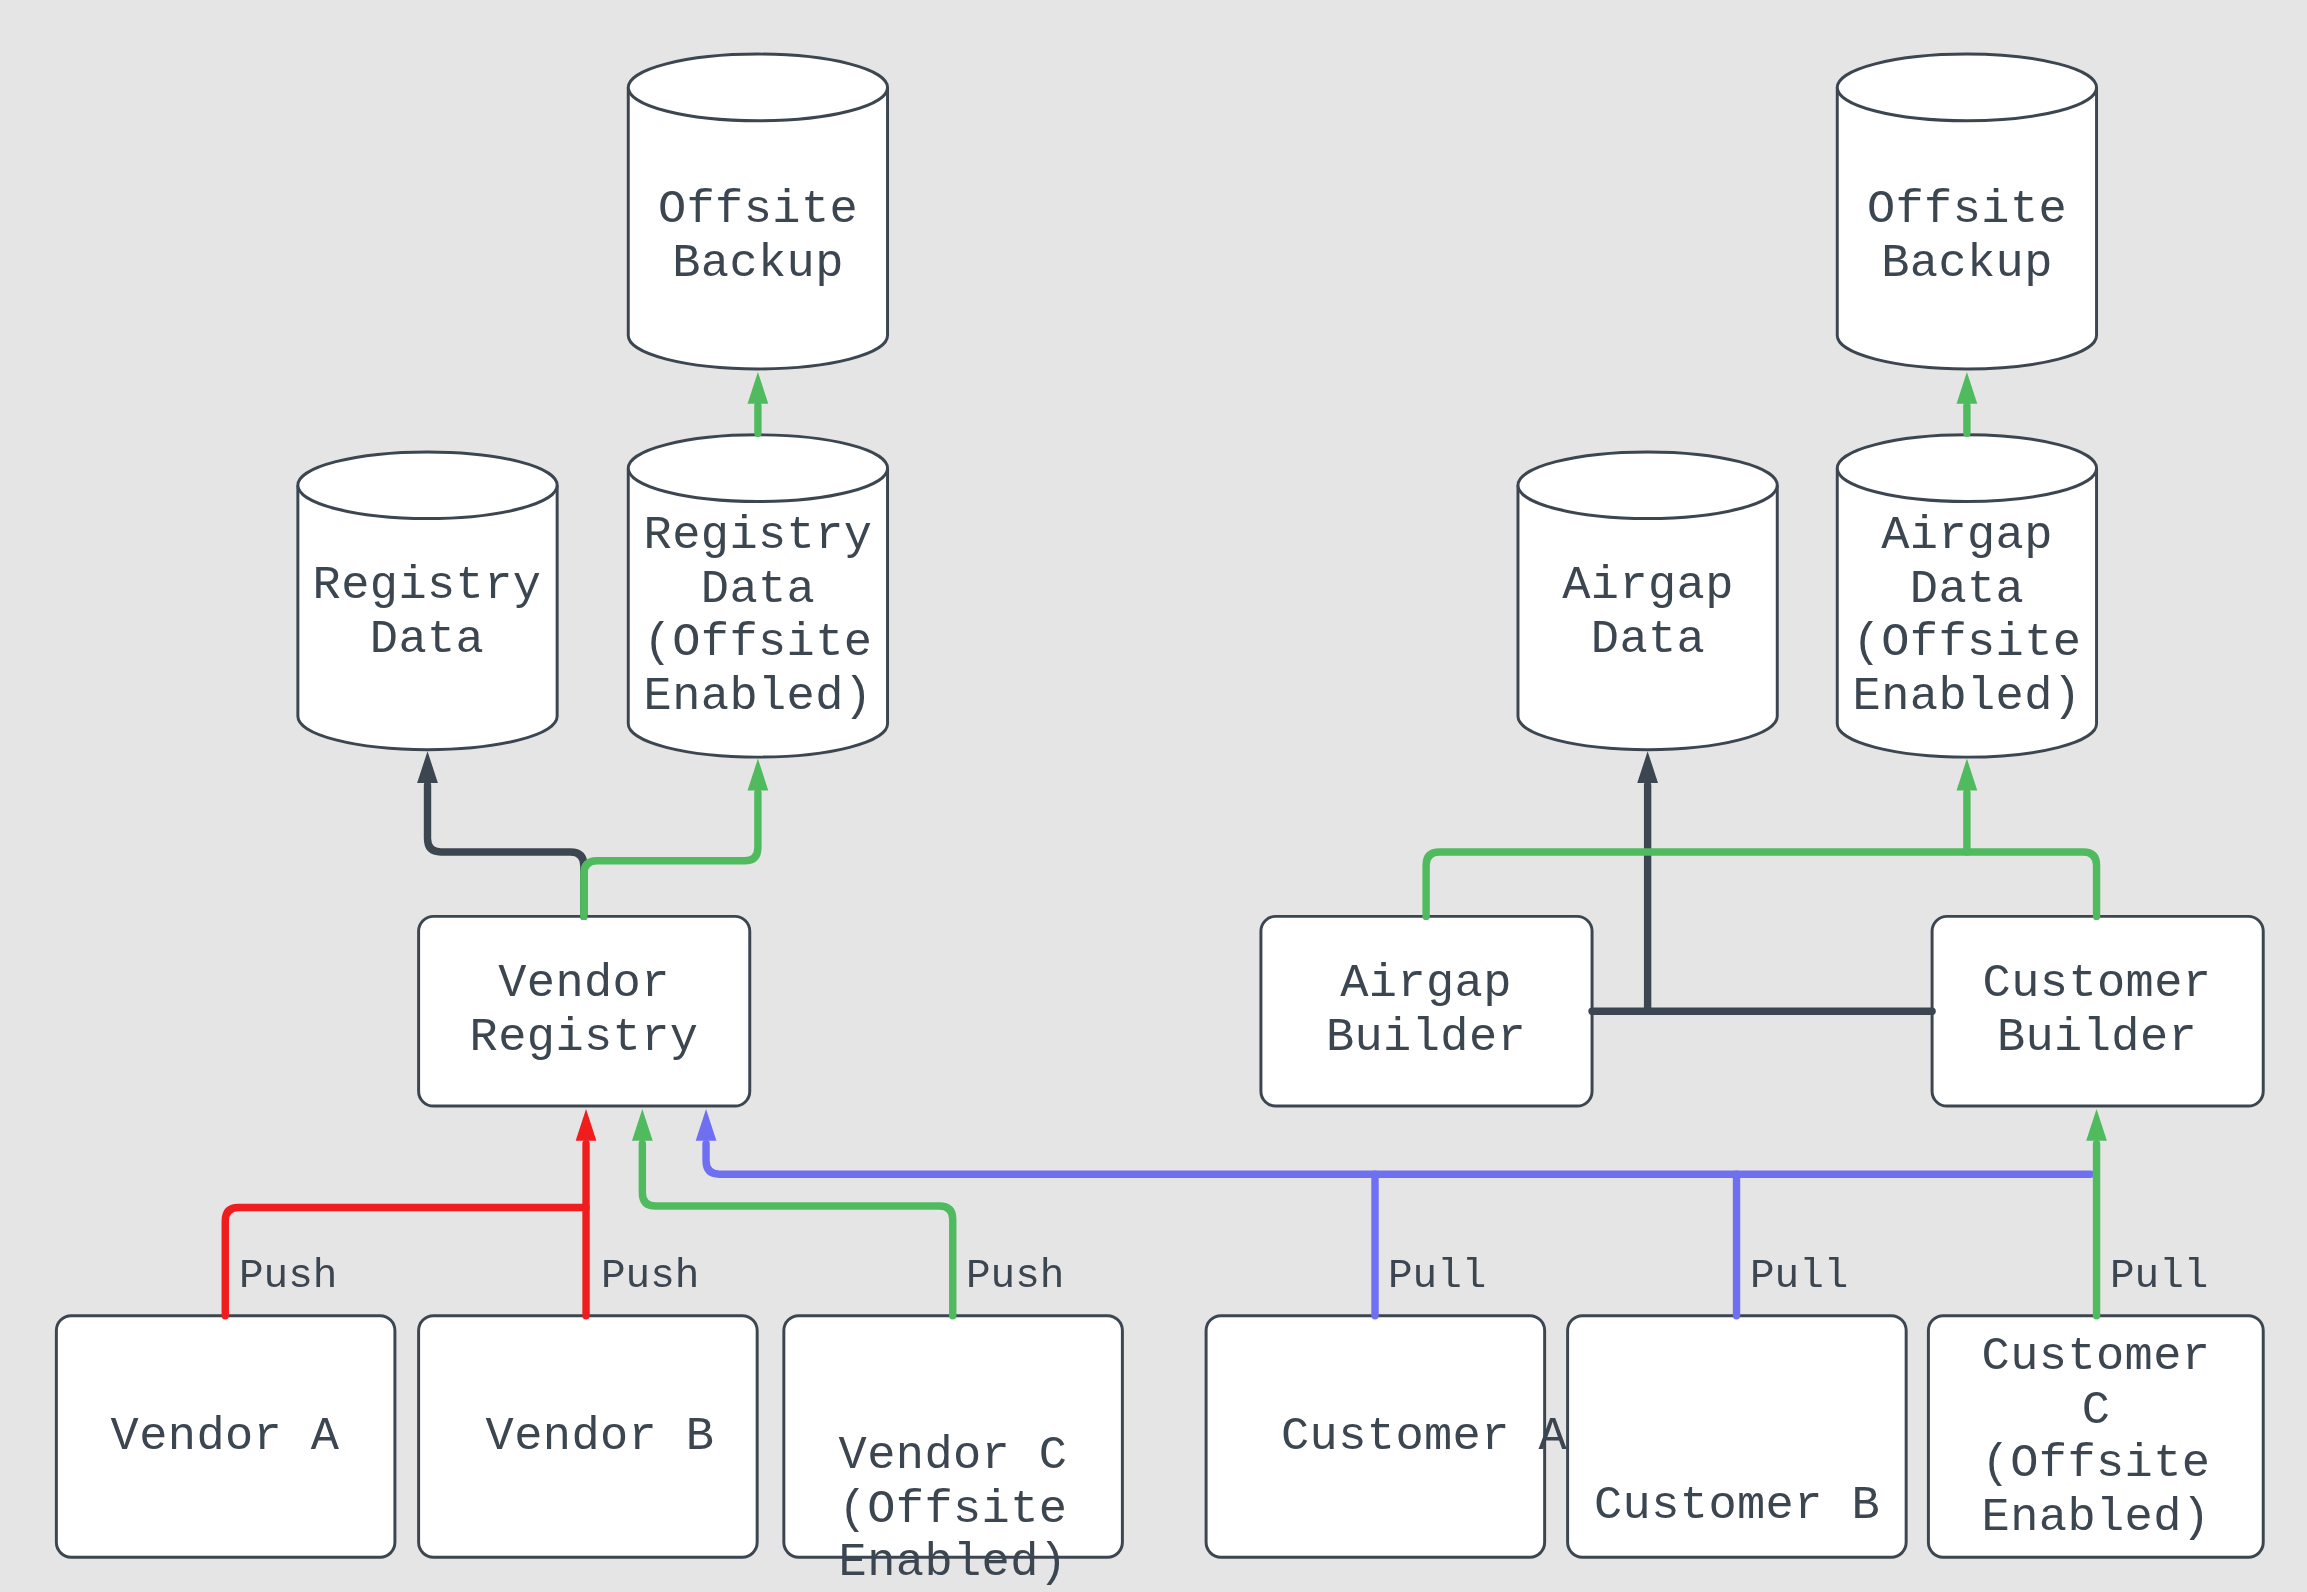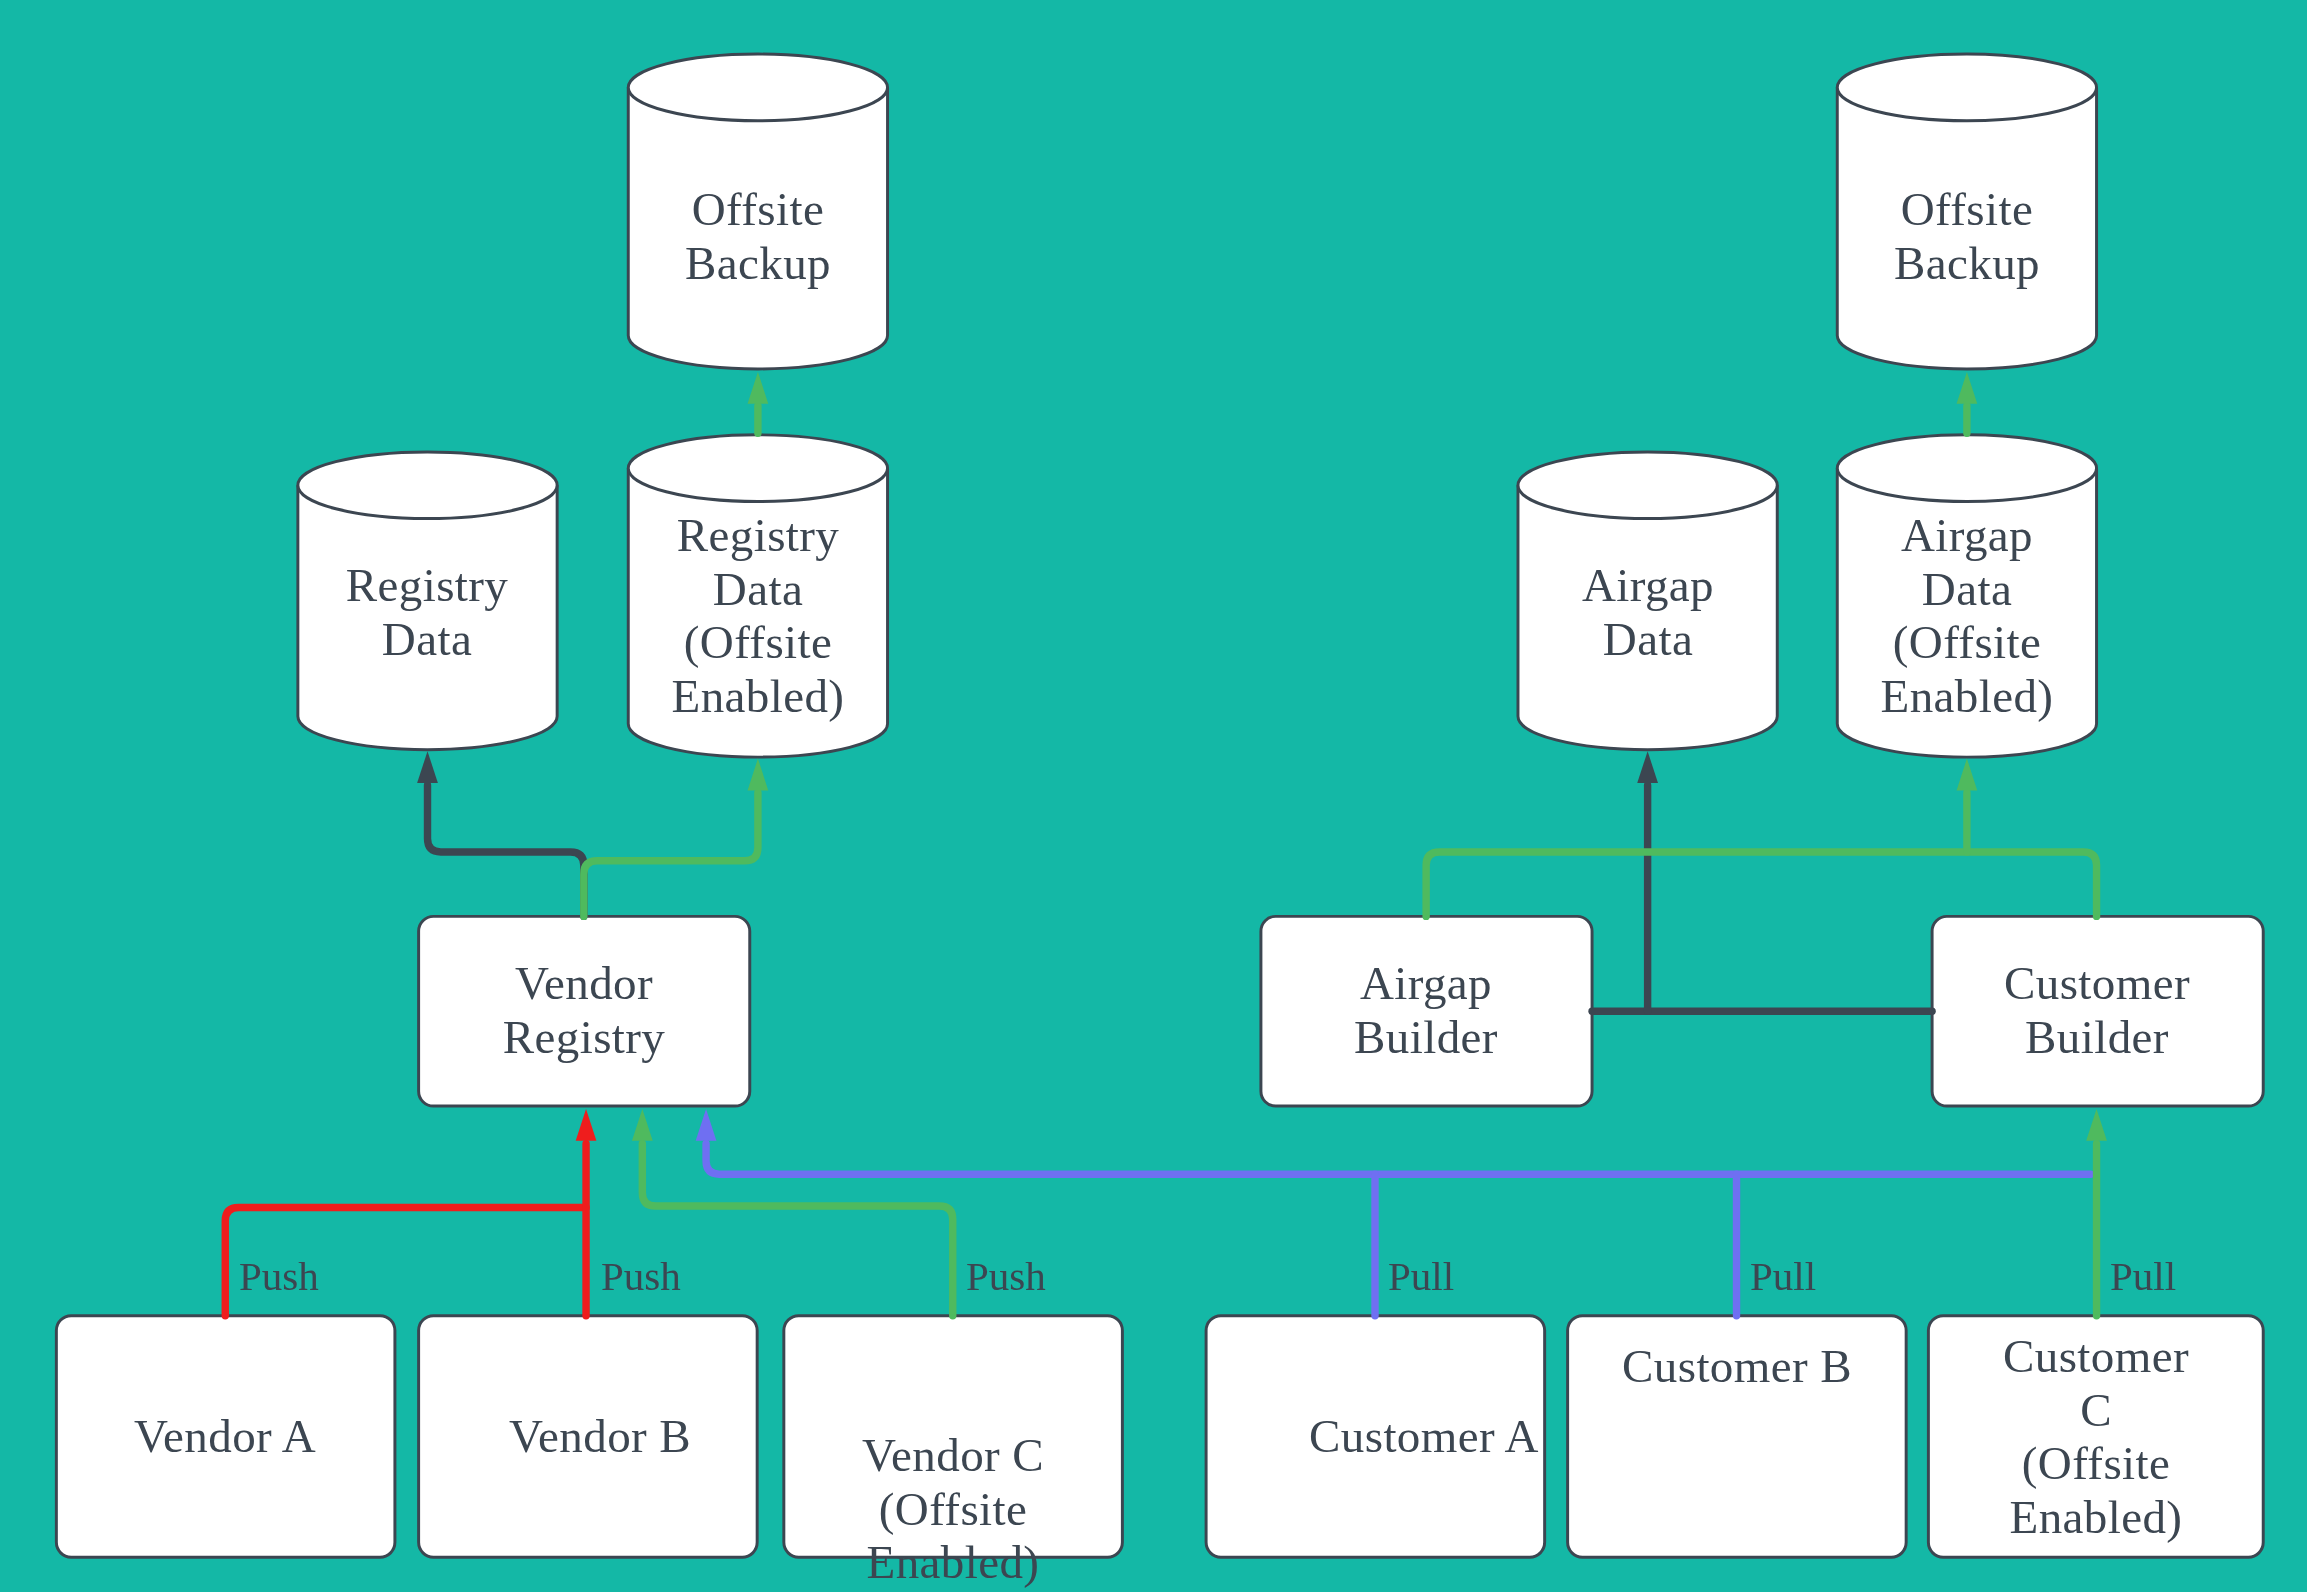--- a/index.html
+++ b/index.html
@@ -1,21 +1,21 @@
 <!DOCTYPE html>
 <html style="font-size:12px"><head>
 <meta charset="utf-8">
 <style>
   html, body { margin: 0; padding: 0; background: #ffffff; }
   #stage {
     position: relative;
     width: 2307px;
     height: 1592px;
-    background: #14b8a6;
-    font-family: Liberation Serif, serif;
+    background: #e5e5e5;
+    font-family: Liberation Mono, monospace;
     overflow: hidden;
   }
   #diagram-svg { position: absolute; left: 0; top: 0; }
   .node-label {
     position: absolute;
     transform: translate(-50%, -50%);
     font-size: 47px;
     line-height: 1.14;
     color: #3C4651;
     text-align: center;
@@ -141,21 +141,21 @@
 Data</div>
   <div class="node-label" style="left:1967px; top:616px;">Airgap
 Data
 (Offsite
 Enabled)</div>
   <div class="node-label" style="left:1426px; top:1011px;">Airgap
 Builder</div>
   <div class="node-label" style="left:2097px; top:1011px;">Customer
 Builder</div>
   <div class="node-label" style="left:1424px; top:1437px;">Customer A</div>
-  <div class="node-label" style="left:1737px; top:1367px;">Customer B</div>
+  <div class="node-label" style="left:1737px; top:1506px;">Customer B</div>
   <div class="node-label" style="left:2096px; top:1437px;">Customer C
 (Offsite
 Enabled)</div>
 
   <div class="edge-label" style="left:239px; top:1254px;">Push</div>
   <div class="edge-label" style="left:601px; top:1254px;">Push</div>
   <div class="edge-label" style="left:966px; top:1254px;">Push</div>
   <div class="edge-label" style="left:1388px; top:1254px;">Pull</div>
   <div class="edge-label" style="left:1750px; top:1254px;">Pull</div>
   <div class="edge-label" style="left:2110px; top:1254px;">Pull</div>

